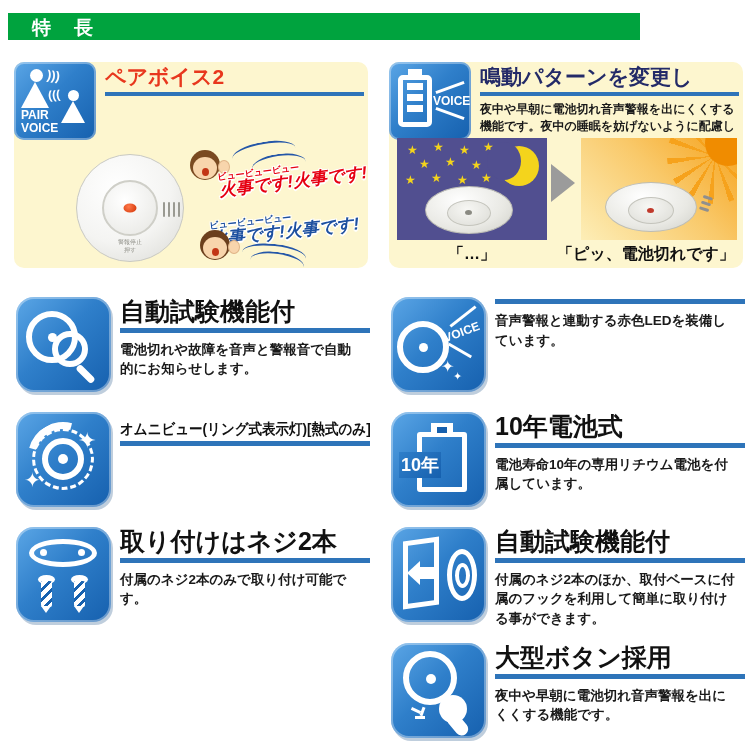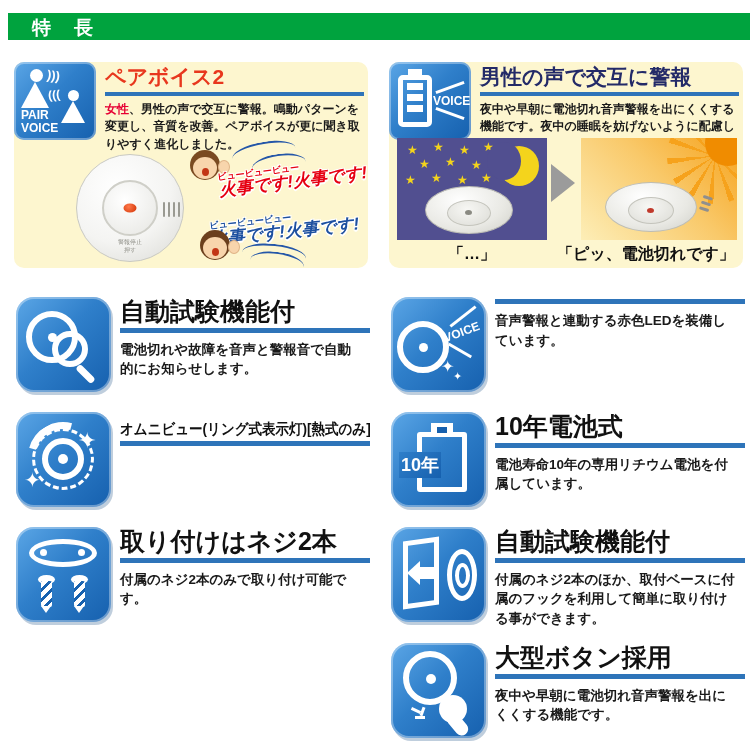--- a/index.html
+++ b/index.html
@@ -6,21 +6,21 @@
     --green:#00a33e; --rule:#2e74b9; --tileA:#5ba6e6; --tileB:#1660ae;
     --panel:#fdf6cf; --redtitle:#e8371d; --navytitle:#232a68;
     --night:#514f90; --star:#f4d41c; --sun:#f6a21c; --arrow:#9b9b9b;
     --cred:#e60012; --cblue:#1d50a0; --ink:#1a1a1a;
   }
   *{margin:0;padding:0;box-sizing:border-box;}
   body{font-family:"Liberation Sans","DejaVu Sans",sans-serif;background:#fff;}
   .stage{position:relative;width:750px;height:750px;background:#fff;overflow:hidden;}
 
   
-  .hdr{position:absolute;left:8px;top:13px;width:742px;height:27px;background:var(--green);}
+  .hdr{position:absolute;left:8px;top:13px;width:632px;height:27px;background:var(--green);}
   .hdr-t{position:absolute;left:24px;top:2px;color:#fff;font-weight:bold;font-size:19px;letter-spacing:2px;}
 
   
   .panel{position:absolute;top:62px;width:354px;height:206px;background:var(--panel);border-radius:10px;}
   .p-icon{position:absolute;left:0;top:0;width:82px;height:78px;border-radius:10px;
     background:linear-gradient(135deg,var(--tileA) 0%,#2f7fca 45%,var(--tileB) 100%);
     box-shadow:inset 0 0 0 2px rgba(255,255,255,.35);overflow:hidden;}
   .p-title{position:absolute;left:91px;top:3px;font-size:21px;font-weight:bold;line-height:1.1;white-space:nowrap;}
   .p-rule{position:absolute;left:91px;right:4px;top:30px;height:4px;background:var(--rule);}
   .p-desc{position:absolute;left:91px;top:39px;width:262px;font-size:12px;line-height:1.45;color:var(--ink);font-weight:bold;}
@@ -106,21 +106,20 @@
       <div class="person-tri" style="left:7px;top:20px;border-width:0 14px 26px 14px;"></div>
       <div class="wdot" style="left:54px;top:28px;width:11px;height:11px;"></div>
       <div class="person-tri" style="left:47px;top:39px;border-width:0 12px 22px 12px;"></div>
       <span class="wtext" style="left:33px;top:6px;font-size:13px;transform:rotate(8deg);">)))</span>
       <span class="wtext" style="left:34px;top:26px;font-size:12px;transform:rotate(-6deg);">(((</span>
       <span class="wtext" style="left:7px;top:46px;font-size:12px;">PAIR</span>
       <span class="wtext" style="left:7px;top:59px;font-size:12px;">VOICE</span>
     </div>
     <div class="p-title" style="color:var(--redtitle);">ペアボイス2</div>
     <div class="p-rule"></div>
-    <div class="p-desc"><span style="color: rgb(230, 0, 51);">女性</span><span>、男性の声で交互に警報。鳴動パターンを変更し、音質を改善。ペアボイスが更に聞き取りやすく進化しました。</span></div>
 
     <div class="det" style="left:62px;top:92px;width:108px;height:108px;">
       <div class="ring" style="width:56px;height:56px;"></div>
       <div class="led"></div>
       <div class="grille" style="left:86px;top:47px;">
           <i></i>
           <i></i>
           <i></i>
           <i></i>
         </div>
@@ -160,21 +159,21 @@
     <div class="p-icon">
       <div class="batt" style="left:9px;top:13px;width:34px;height:52px;"></div>
       <div class="wbar" style="left:19px;top:7px;width:14px;height:7px;"></div>
       <div class="wbar" style="left:18px;top:21px;width:16px;height:7px;"></div>
       <div class="wbar" style="left:18px;top:32px;width:16px;height:7px;"></div>
       <div class="wbar" style="left:18px;top:43px;width:16px;height:7px;"></div>
       <div class="wbar" style="left:46px;top:24px;width:30px;height:3px;transform:rotate(-20deg);"></div>
       <div class="wbar" style="left:46px;top:50px;width:30px;height:3px;transform:rotate(20deg);"></div>
       <span class="wtext" style="left:44px;top:32px;font-size:12px;">VOICE</span>
     </div>
-    <div class="p-title" style="color:var(--navytitle);">男性の声で交互に警報</div>
+    <div class="p-title" style="color:var(--navytitle);">鳴動パターンを変更し</div>
     <div class="p-rule"></div>
     <div class="p-desc">夜中や早朝に電池切れ音声警報を出にくくする機能です。夜中の睡眠を妨げないように配慮しています。</div>
 
     <div class="scene night">
       <span class="star" style="left:10px;top:6px;">★</span>
       <span class="star" style="left:36px;top:3px;">★</span>
       <span class="star" style="left:62px;top:6px;">★</span>
       <span class="star" style="left:86px;top:3px;">★</span>
       <span class="star" style="left:22px;top:20px;">★</span>
       <span class="star" style="left:48px;top:18px;">★</span>

